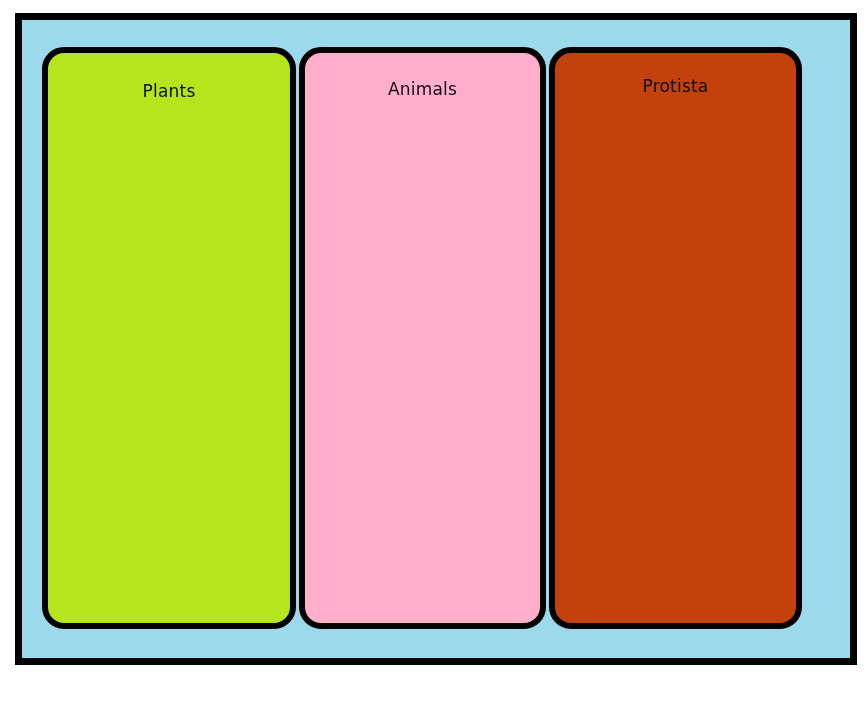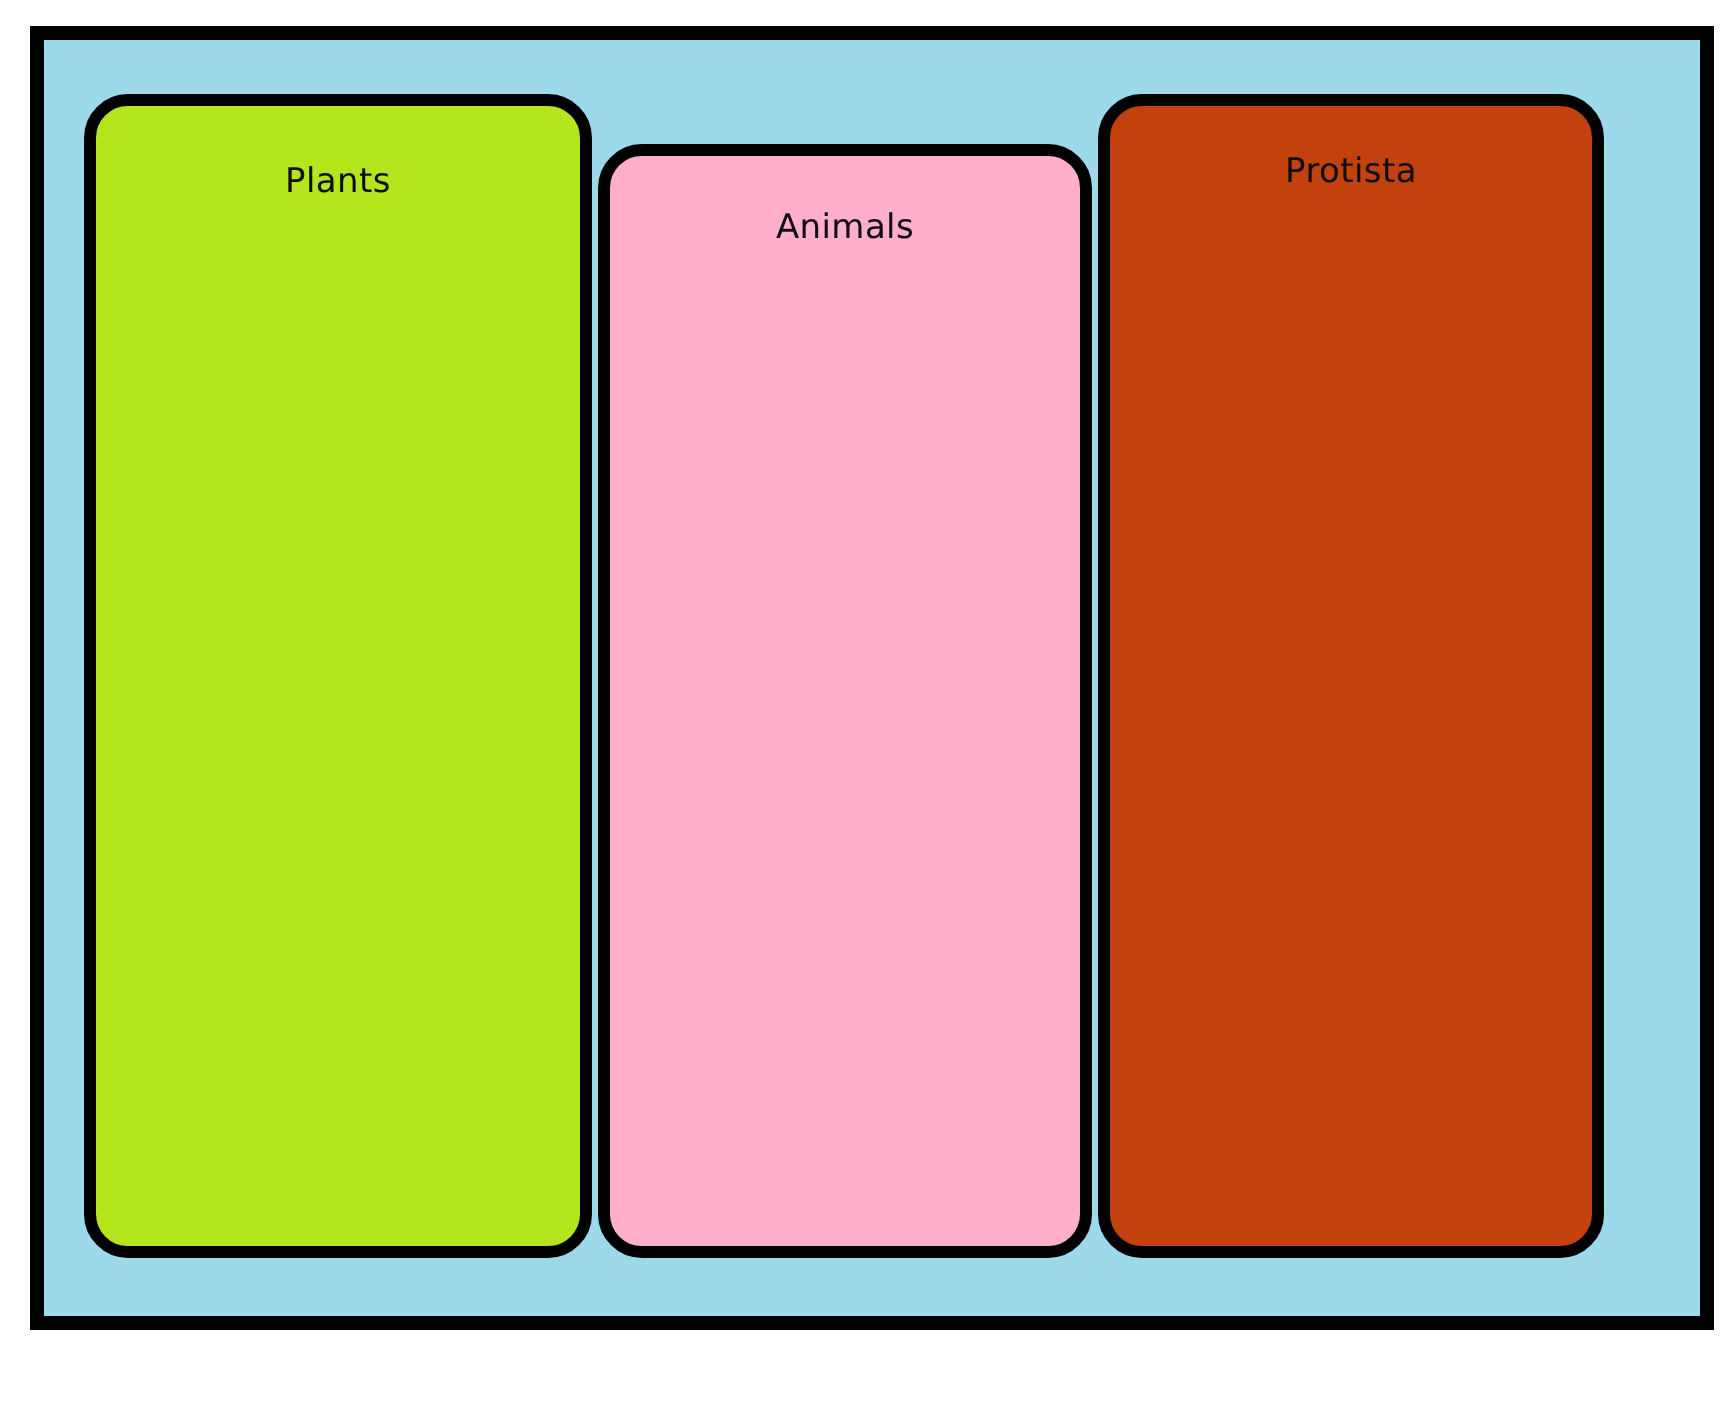--- a/index.html
+++ b/index.html
@@ -81,21 +81,21 @@
 <div id="stage" style="background: rgb(255, 255, 255);">
 
   <div class="board" style="background: rgb(156, 217, 234); border-color: rgb(0, 0, 0);">
 
     <div class="columns">
 
       <div class="column c0" style="background: rgb(181, 230, 29); border-color: rgb(0, 0, 0);">
         <div class="column-label" style="color: rgb(13, 13, 18);">Plants</div>
       </div>
 
-      <div class="column c1" style="background: rgb(255, 174, 204); border-color: rgb(0, 0, 0); margin-top: 25px;">
+      <div class="column c1" style="background: rgb(255, 174, 204); border-color: rgb(0, 0, 0);">
         <div class="column-label" style="color: rgb(13, 13, 18);">Animals</div>
       </div>
 
       <div class="column c2" style="background: #c2410c; border-color: rgb(0, 0, 0);">
         <div class="column-label" style="color: rgb(13, 13, 18);">Protista</div>
       </div>
 
     </div>
   </div>
 </div>

